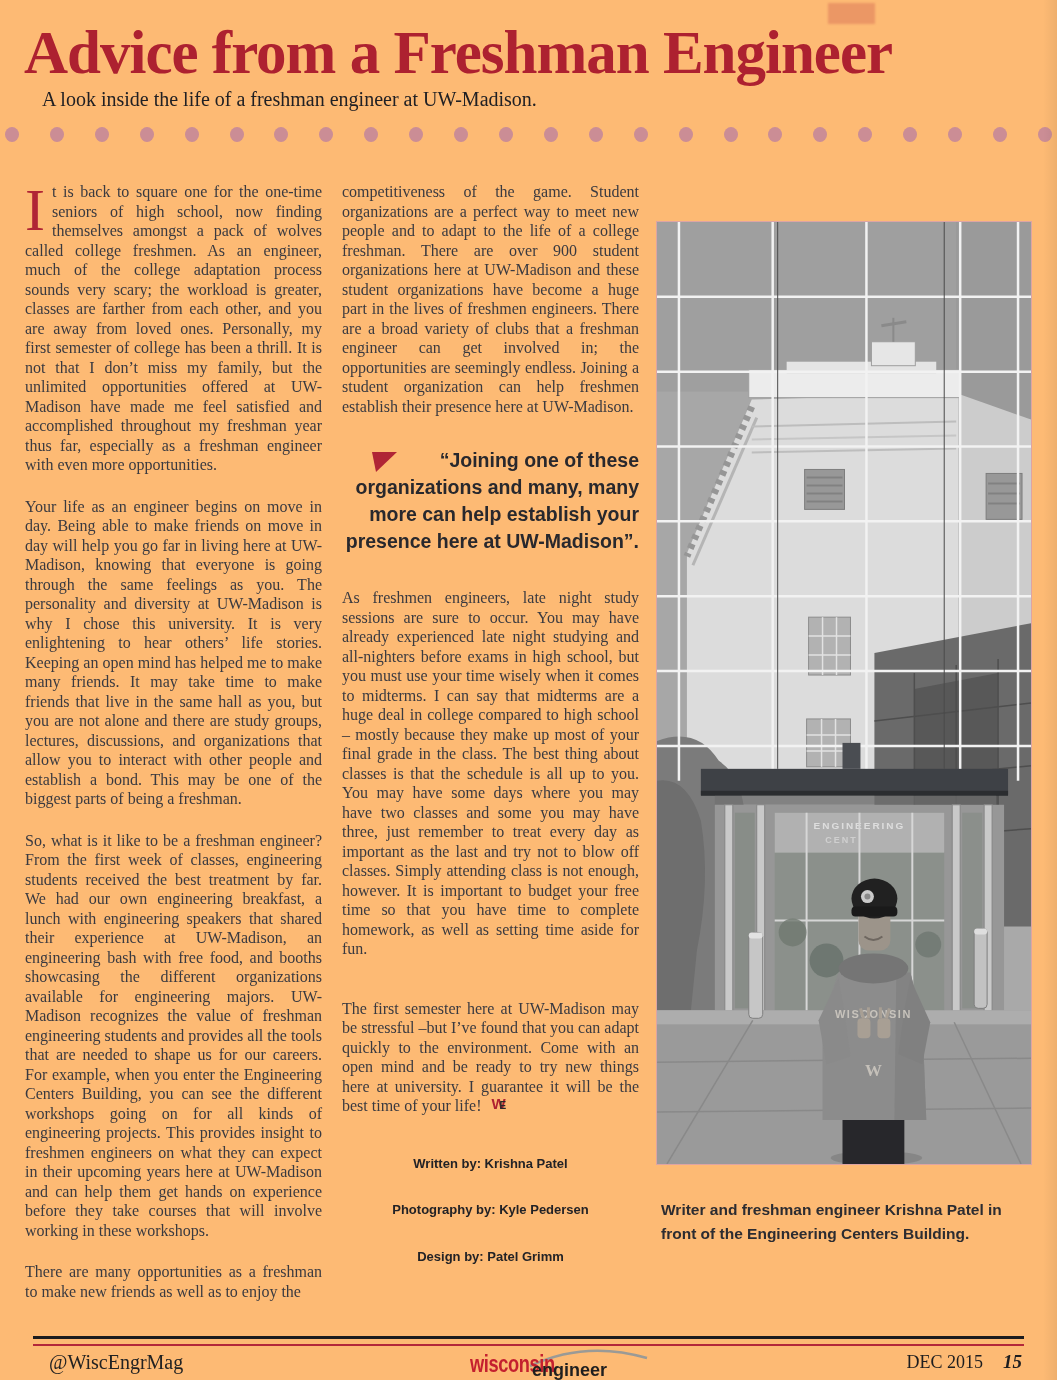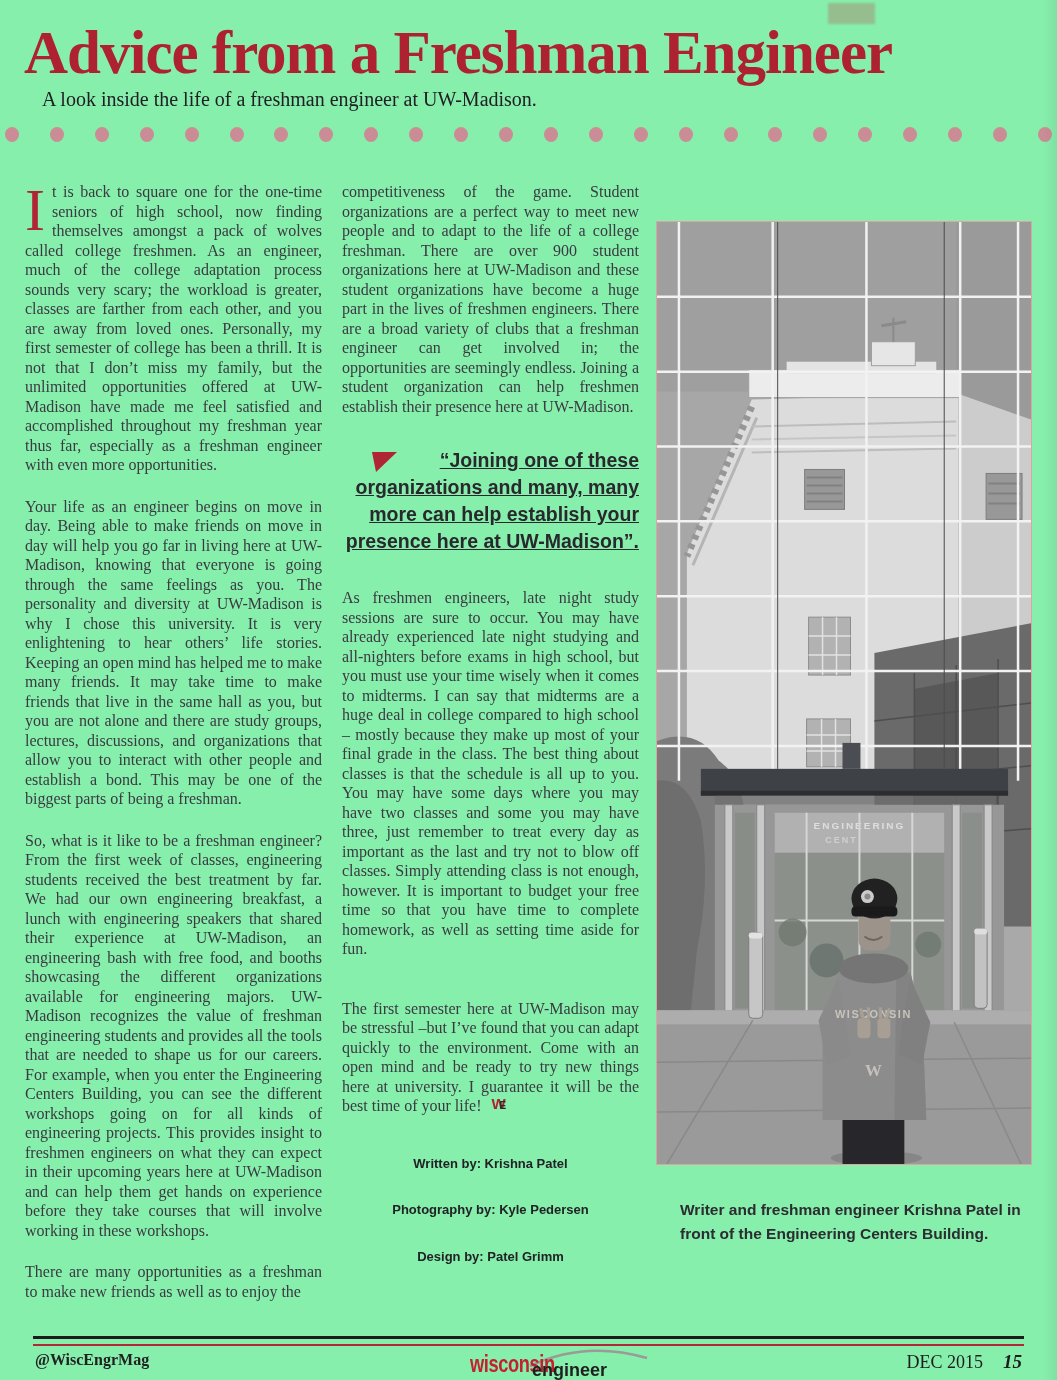--- a/index.html
+++ b/index.html
@@ -1,54 +1,54 @@
 <!DOCTYPE html>
 <html><head>
 <meta charset="utf-8">
 <style>
   html,body{margin:0;padding:0;}
   body{background:#d8d6d4;font-family:"Liberation Serif",serif;}
-  .page{position:relative;width:1057px;height:1380px;background:#86efac;overflow:hidden;margin:0 auto;}
+  .page{position:relative;width:1057px;height:1380px;background:#fdba74;overflow:hidden;margin:0 auto;}
   .page::after{content:"";position:absolute;right:0;top:0;width:14px;height:100%;background:linear-gradient(to left,rgba(0,0,0,.06),rgba(0,0,0,0));pointer-events:none;}
 
   .title{position:absolute;left:24px;top:18px;width:1015px;font-family:"Liberation Serif",serif;
          font-weight:700;font-size:61px;letter-spacing:-1px;color:#ad2130;white-space:nowrap;}
   .subtitle{position:absolute;left:42px;top:88px;font-size:20px;color:#202024;}
   .ghost-box{position:absolute;left:828px;top:3px;width:47px;height:21px;background:rgba(190,60,66,.28);filter:blur(1px);}
 
   .dots{position:absolute;left:5px;top:127px;width:1047px;display:flex;justify-content:space-between;}
   .dots i{width:14px;height:15px;border-radius:50%;background:#cb8d95;}
 
   .col{position:absolute;top:182px;width:297px;font-size:16px;line-height:19.5px;text-align:justify;color:#3a3a40;}
   .col1{left:25px;}
   .col2{left:342px;}
   .col p{margin:0 0 22px 0;}
   .dropcap{float:left;font-size:60px;line-height:48px;padding:4px 7px 0 0;color:#b02535;font-family:"Liberation Serif",serif;}
 
   .pullquote{position:relative;margin:29px 0 33px 0;padding-top:2px;text-align:right;
-             font-family:"Liberation Sans",sans-serif;font-weight:700;font-size:19.5px;line-height:27px;color:#28282d;text-decoration:underline;}
+             font-family:"Liberation Sans",sans-serif;font-weight:700;font-size:19.5px;line-height:27px;color:#28282d;}
   .pq-marker{position:absolute;left:30px;top:7px;width:25px;height:20px;background:#b02535;
              clip-path:polygon(0 0,100% 0,16% 100%);}
 
   .endwrap{margin-top:0;}
   .endmark{position:relative;display:inline-block;margin-left:10px;width:16px;height:15px;vertical-align:-1px;}
   .endmark .w{position:absolute;left:0;top:-3px;font-family:"Liberation Sans",sans-serif;font-weight:700;font-size:15px;color:#b02030;}
   .endmark .e{position:absolute;left:8px;top:-1px;font-family:"Liberation Sans",sans-serif;font-weight:700;font-size:10px;color:#2a2a2a;}
 
   .credits{margin-top:38px;font-family:"Liberation Sans",sans-serif;font-weight:700;font-size:13px;color:#222226;text-align:center;}
   .credits div{margin-bottom:27px;}
 
   .photo{position:absolute;left:656px;top:221px;width:376px;height:944px;border:1px solid #dda4a4;box-sizing:border-box;background:#a9a9a9;}
   .photo svg{display:block;width:100%;height:100%;}
-  .caption{position:absolute;left:680px;top:1198px;width:372px;font-family:"Liberation Sans",sans-serif;
+  .caption{position:absolute;left:661px;top:1198px;width:372px;font-family:"Liberation Sans",sans-serif;
            font-weight:700;font-size:15.5px;line-height:24px;color:#2c2c31;text-align:left;}
 
   .rule-black{position:absolute;left:33px;top:1336px;width:991px;height:2.5px;background:#1c1c1e;}
   .rule-red{position:absolute;left:33px;top:1344px;width:991px;height:2px;background:#b3273a;}
-  .footer-left{position:absolute;left:35px;top:1351px;font-size:16px;color:#222;font-weight:bold;}
+  .footer-left{position:absolute;left:49px;top:1351px;font-size:20px;color:#222;}
   .footer-right{position:absolute;right:35px;top:1351px;font-size:18px;color:#1d1d1f;margin-left:12px;}
   .footer-right .pn{font-weight:700;font-style:italic;font-size:19px;margin-left:20px;}
   .logo{position:absolute;left:470px;top:1348px;width:150px;height:32px;}
   .logo .wis{position:absolute;left:0;top:2px;font-family:"Liberation Sans",sans-serif;font-weight:700;font-size:24px;
              color:#c4202f;transform:scaleX(.76);transform-origin:left;letter-spacing:-.5px;}
   .logo .eng{position:absolute;left:62px;top:12px;font-family:"Liberation Sans",sans-serif;font-weight:700;font-size:18px;color:#1f1f1f;}
   .logo svg{position:absolute;left:55px;top:-6px;overflow:visible;}
 </style>
 </head>
 <body>

